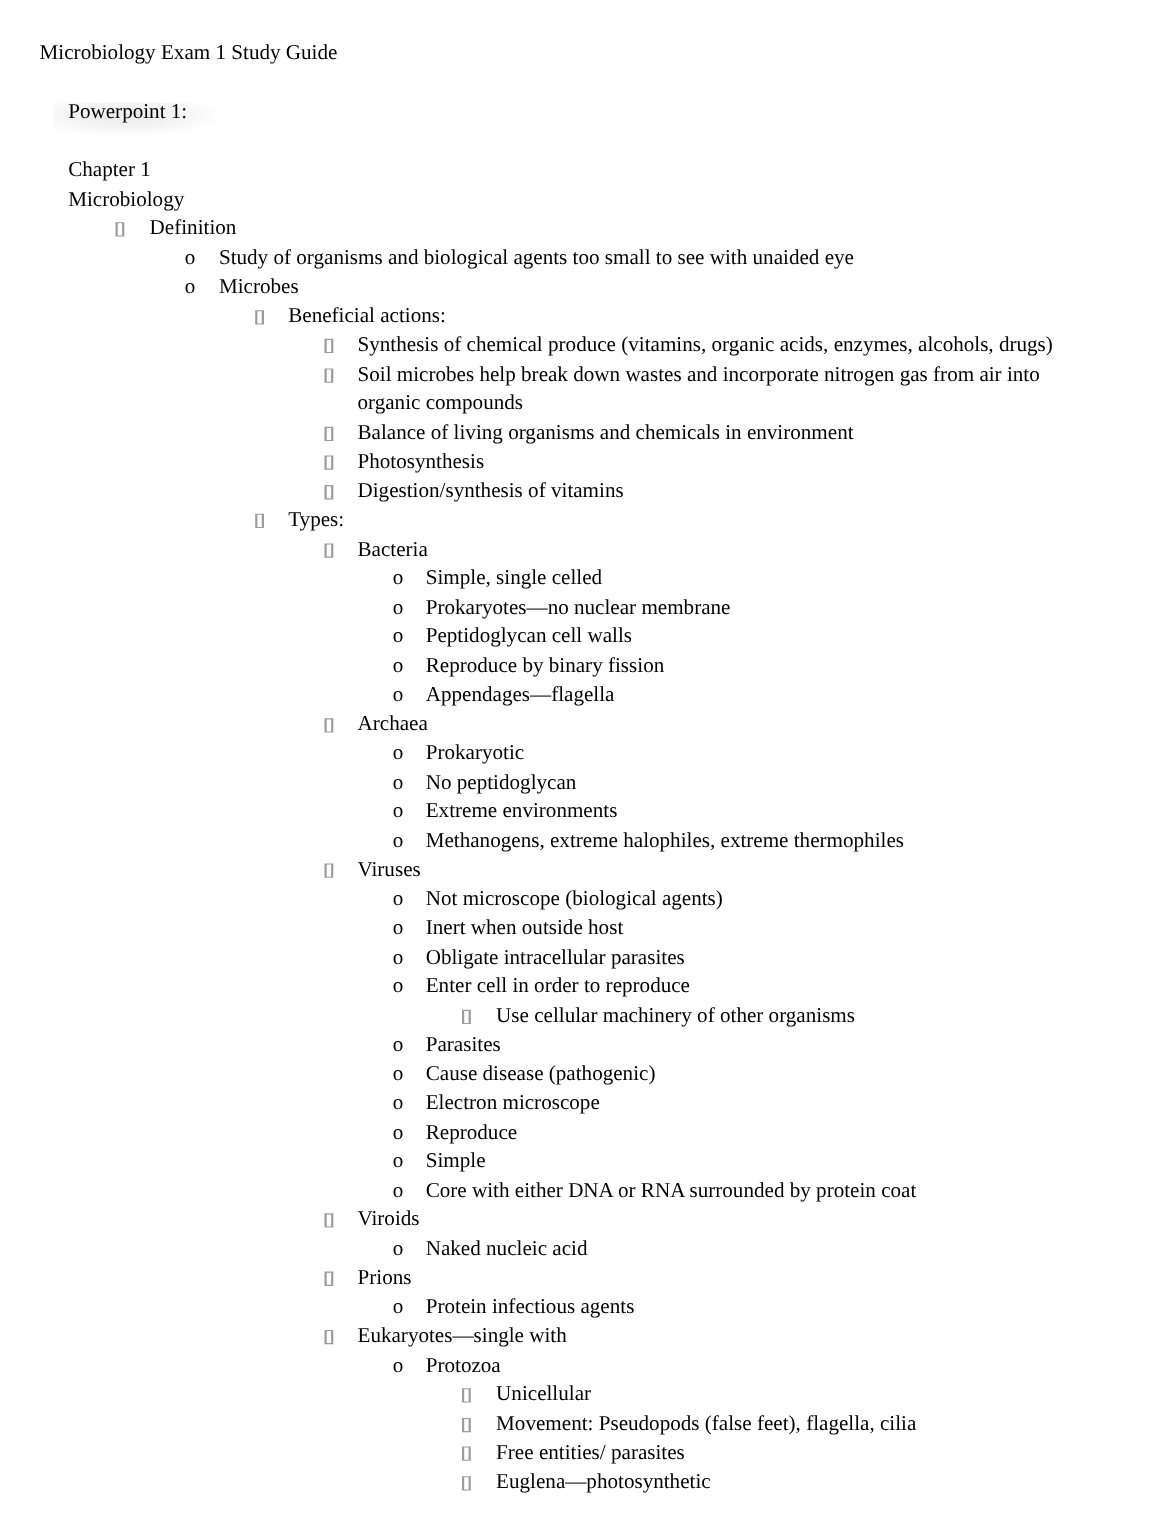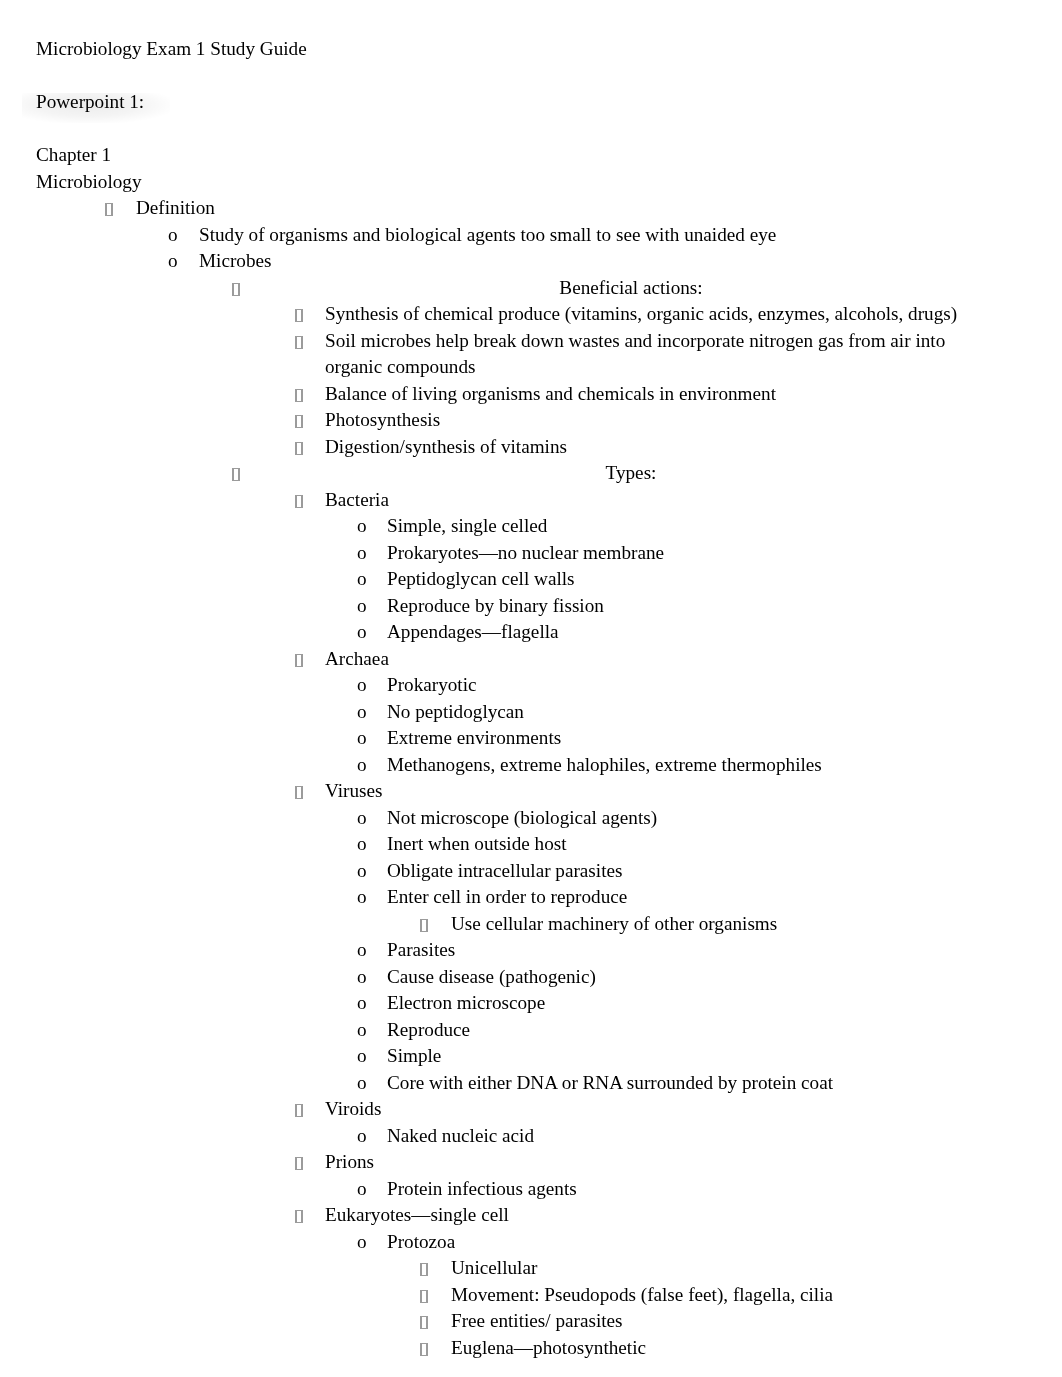--- a/index.html
+++ b/index.html
@@ -52,20 +52,21 @@
     pointer-events: none;
     z-index: 0;
   }
   .hl-wrap .hl-text {
     position: relative;
     z-index: 1;
   }
   .plain-line {
     line-height: 26.5px;
     white-space: nowrap;
+    margin-left: 26px;
   }
   
   .row {
     position: relative;
     line-height: 26.5px;
     min-height: 26.5px;
   }
   .row .bullet {
     position: absolute;
     top: 0;
@@ -93,21 +94,21 @@
   .obul {
     font-family: "Liberation Serif", "DejaVu Serif", serif;
     font-size: 19.2px;
   }
   
   .lvl1 .bullet { left: 69px; }
   .lvl1 .rtext  { padding-left: 100px; }
   .lvl2 .bullet { left: 132px; }
   .lvl2 .rtext  { padding-left: 163px; }
   .lvl3 .bullet { left: 196px; }
-  .lvl3 .rtext  { padding-left: 226px; text-align: center; }
+  .lvl3 .rtext  { padding-left: 226px; }
   .lvl4 .bullet { left: 259px; }
   .lvl4 .rtext  { padding-left: 289px; }
   .lvl5 .bullet { left: 321px; }
   .lvl5 .rtext  { padding-left: 351px; }
   .lvl6 .bullet { left: 384px; }
   .lvl6 .rtext  { padding-left: 415px; }
 </style>
 </head>
 <body>
 
@@ -273,21 +274,21 @@
       <div class="row lvl4">
         <span class="bullet"><span class="tofu"></span></span>
         <span class="rtext">Prions</span>
       </div>
       <div class="row lvl5">
         <span class="bullet obul">o</span>
         <span class="rtext">Protein infectious agents</span>
       </div>
       <div class="row lvl4">
         <span class="bullet"><span class="tofu"></span></span>
-        <span class="rtext">Eukaryotes—single cell</span>
+        <span class="rtext">Eukaryotes—single with</span>
       </div>
       <div class="row lvl5">
         <span class="bullet obul">o</span>
         <span class="rtext">Protozoa</span>
       </div>
       <div class="row lvl6">
         <span class="bullet"><span class="tofu"></span></span>
         <span class="rtext">Unicellular</span>
       </div>
       <div class="row lvl6">

